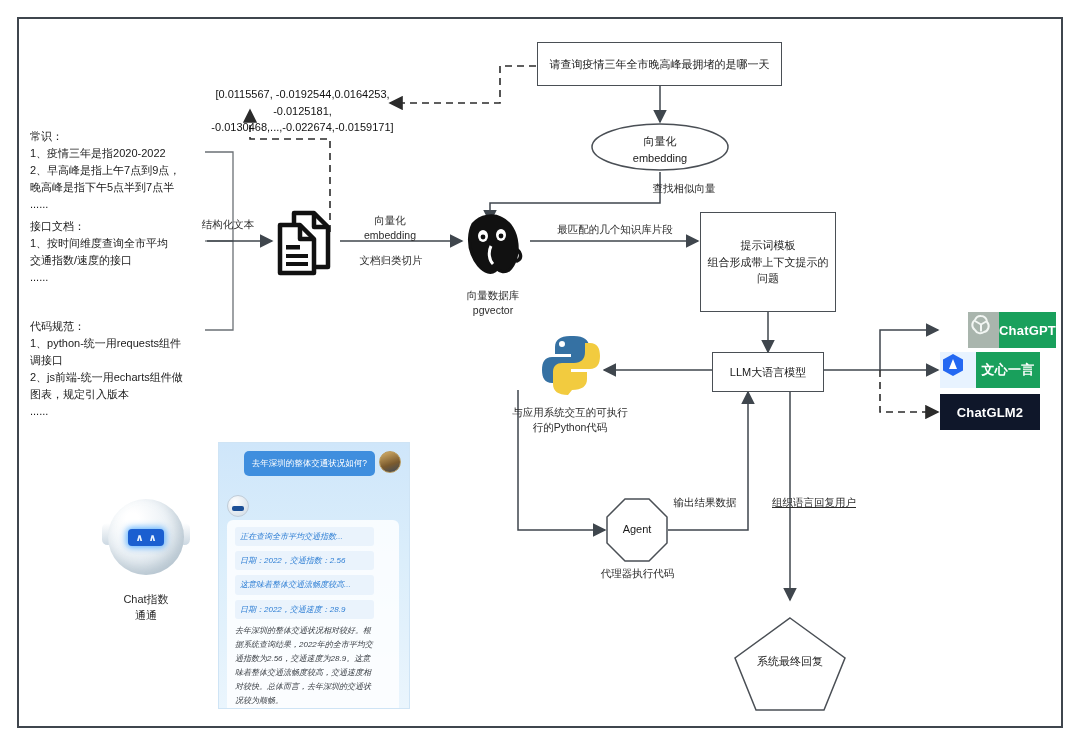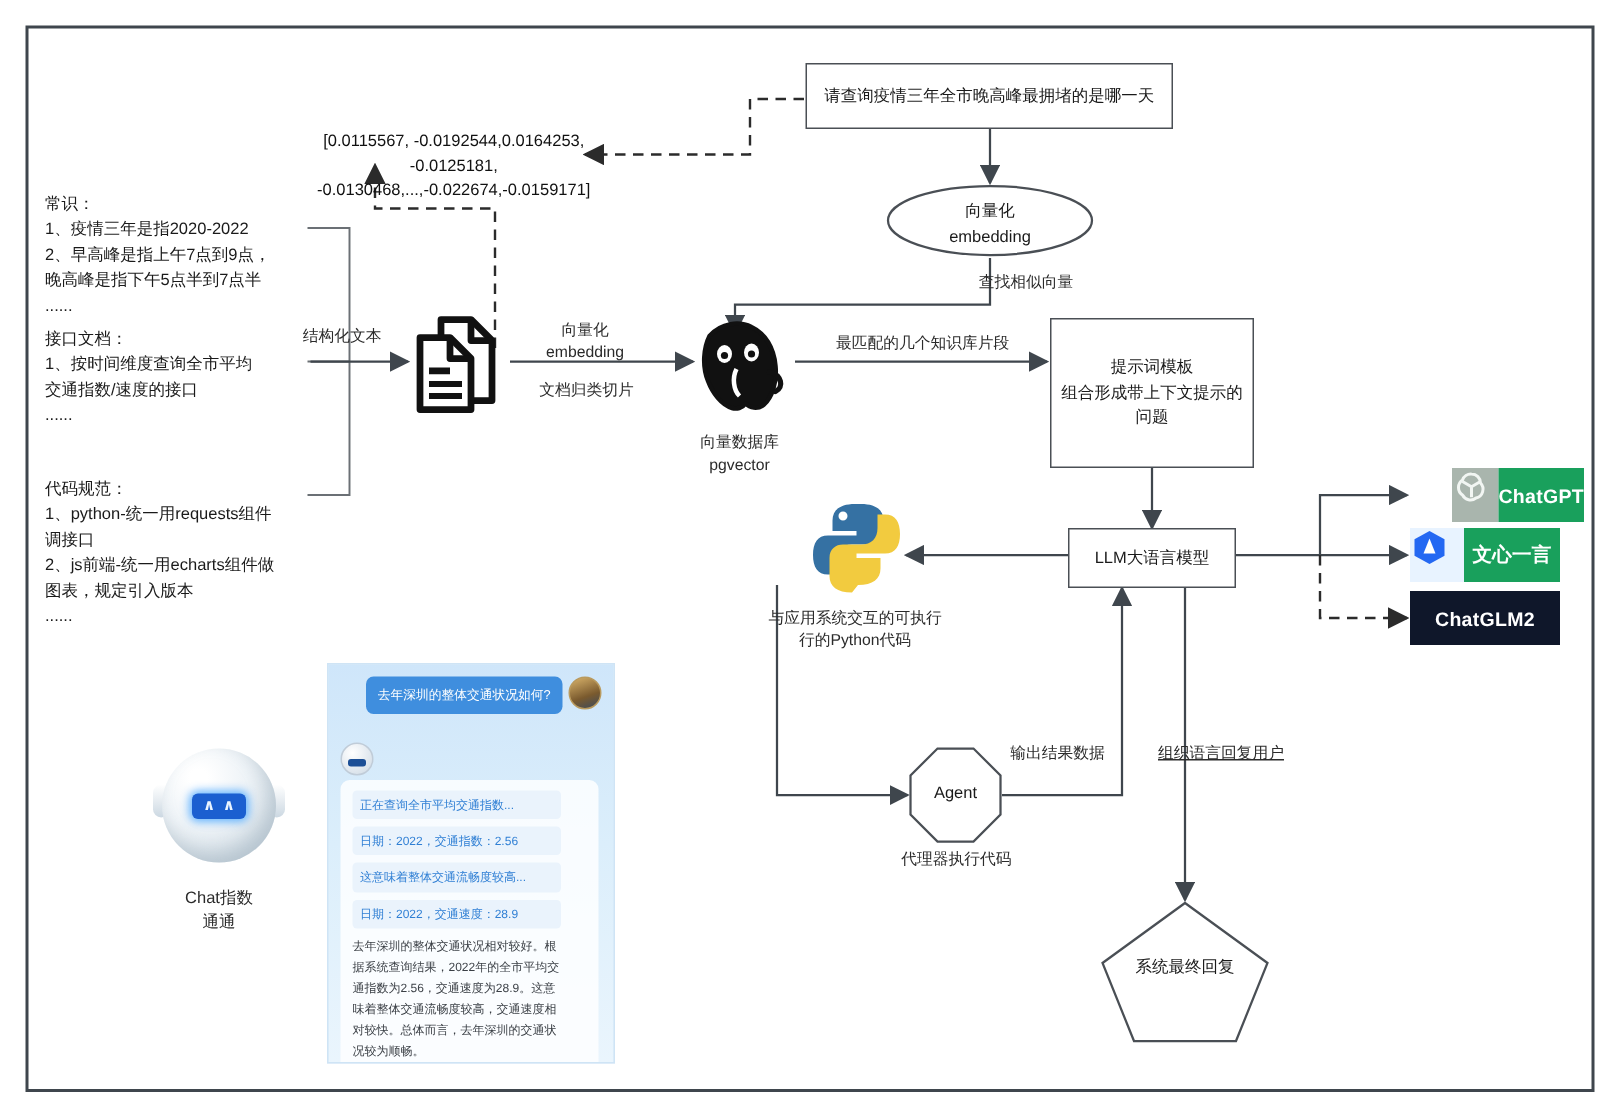--- a/index.html
+++ b/index.html
@@ -22,21 +22,21 @@
   .badge-txt{flex:1;display:flex;align-items:center;justify-content:center;color:#fff;font-size:13px;font-weight:bold;letter-spacing:.2px;}
   
   .chat{position:absolute;left:218px;top:428px;width:190px;height:265px;background:#d9ecfb;border:1px solid #cfe4f5;overflow:hidden;margin-top:14px;}
   .chat-grad{position:absolute;inset:0;background:linear-gradient(180deg,#cfe6fa 0%,#dbeefb 45%,#eaf5fd 100%);}
   .user-row{position:absolute;right:8px;top:8px;display:flex;align-items:flex-start;gap:4px;}
   .avatar-u{width:20px;height:20px;border-radius:50%;background:linear-gradient(160deg,#d8b26a,#7a5a2e 60%,#3c4a5c);border:1px solid #b99a5e;}
   .bubble-u{background:#3f8ede;color:#fff;font-size:8.5px;border-radius:5px;padding:6px 8px;max-width:128px;line-height:1.5;}
   .bot-wrap{position:absolute;left:8px;top:52px;width:172px;}
   .avatar-b{width:20px;height:20px;border-radius:50%;background:radial-gradient(circle at 35% 30%,#fff,#cdd9e4);border:1px solid #c0ccd8;position:relative;margin-bottom:3px;}
   .avatar-b:after{content:"";position:absolute;left:4px;top:10px;width:12px;height:5px;border-radius:2px;background:#1c4f96;}
-  .bubble-b{background:rgba(255,255,255,.82);border-radius:6px;padding:7px 25px 9px 8px;}
+  .bubble-b{background:rgba(255,255,255,.82);border-radius:6px;padding:7px 25px 9px 8px;font-style:italic;}
   .line-b{font-size:8px;color:#2f7fd4;background:#eaf3fc;border-radius:3px;padding:4px 5px;margin-bottom:5px;line-height:1.4;}
   .ans-b{font-size:8px;color:#3a3f45;line-height:1.75;}
   
   .robot{position:absolute;left:100px;top:495px;width:92px;height:92px;}
   .rb-head{position:absolute;left:8px;top:4px;width:76px;height:76px;border-radius:50%;background:radial-gradient(circle at 32% 26%,#ffffff 8%,#eef3f7 42%,#c7d4de 100%);box-shadow:inset -5px -7px 12px rgba(140,160,175,.4);}
   .rb-eye{position:absolute;left:20px;top:30px;width:36px;height:17px;border-radius:4px;background:#1b5fd0;box-shadow:0 0 6px 2px rgba(80,170,255,.85);display:flex;align-items:center;justify-content:center;gap:5px;}
   .rb-eye span{color:#eaf4ff;font-size:10px;font-weight:bold;line-height:1;}
   .rb-ear{position:absolute;width:11px;height:22px;border-radius:6px;background:linear-gradient(180deg,#fff,#ccd8e2);top:28px;}
 </style>
 </head>
@@ -165,21 +165,21 @@
 行的Python代码</div>
 
   <div class="abs" style="left:605px;top:497px;width:64px;height:66px;">
     <svg width="64" height="66" style="position:static;">
       <polygon points="20,2 44,2 62,20 62,46 44,64 20,64 2,46 2,20" fill="#fff" stroke="#4a4f55" stroke-width="1.5"></polygon>
     </svg>
     <div class="txt-c" style="left:0;top:24px;width:64px;font-size:11px;">Agent</div>
   </div>
   <div class="lbl" style="left:580px;top:566px;width:115px;">代理器执行代码</div>
 
-  <div class="abs" style="left:733px;top:600px;width:114px;height:96px;">
+  <div class="abs" style="left:733px;top:616px;width:114px;height:96px;">
     <svg width="114" height="96" style="position:static;">
       <polygon points="57,2 112,42 91,94 23,94 2,42" fill="#fff" stroke="#4a4f55" stroke-width="1.5"></polygon>
     </svg>
     <div class="txt-c" style="left:0;top:37px;width:114px;">系统最终回复</div>
   </div>
 
   <div class="lbl" style="left:186px;top:217px;width:84px;">结构化文本</div>
   <div class="lbl" style="left:345px;top:213px;width:90px;white-space:pre;">向量化
 embedding</div>
   <div class="lbl" style="left:348px;top:253px;width:86px;">文档归类切片</div>

